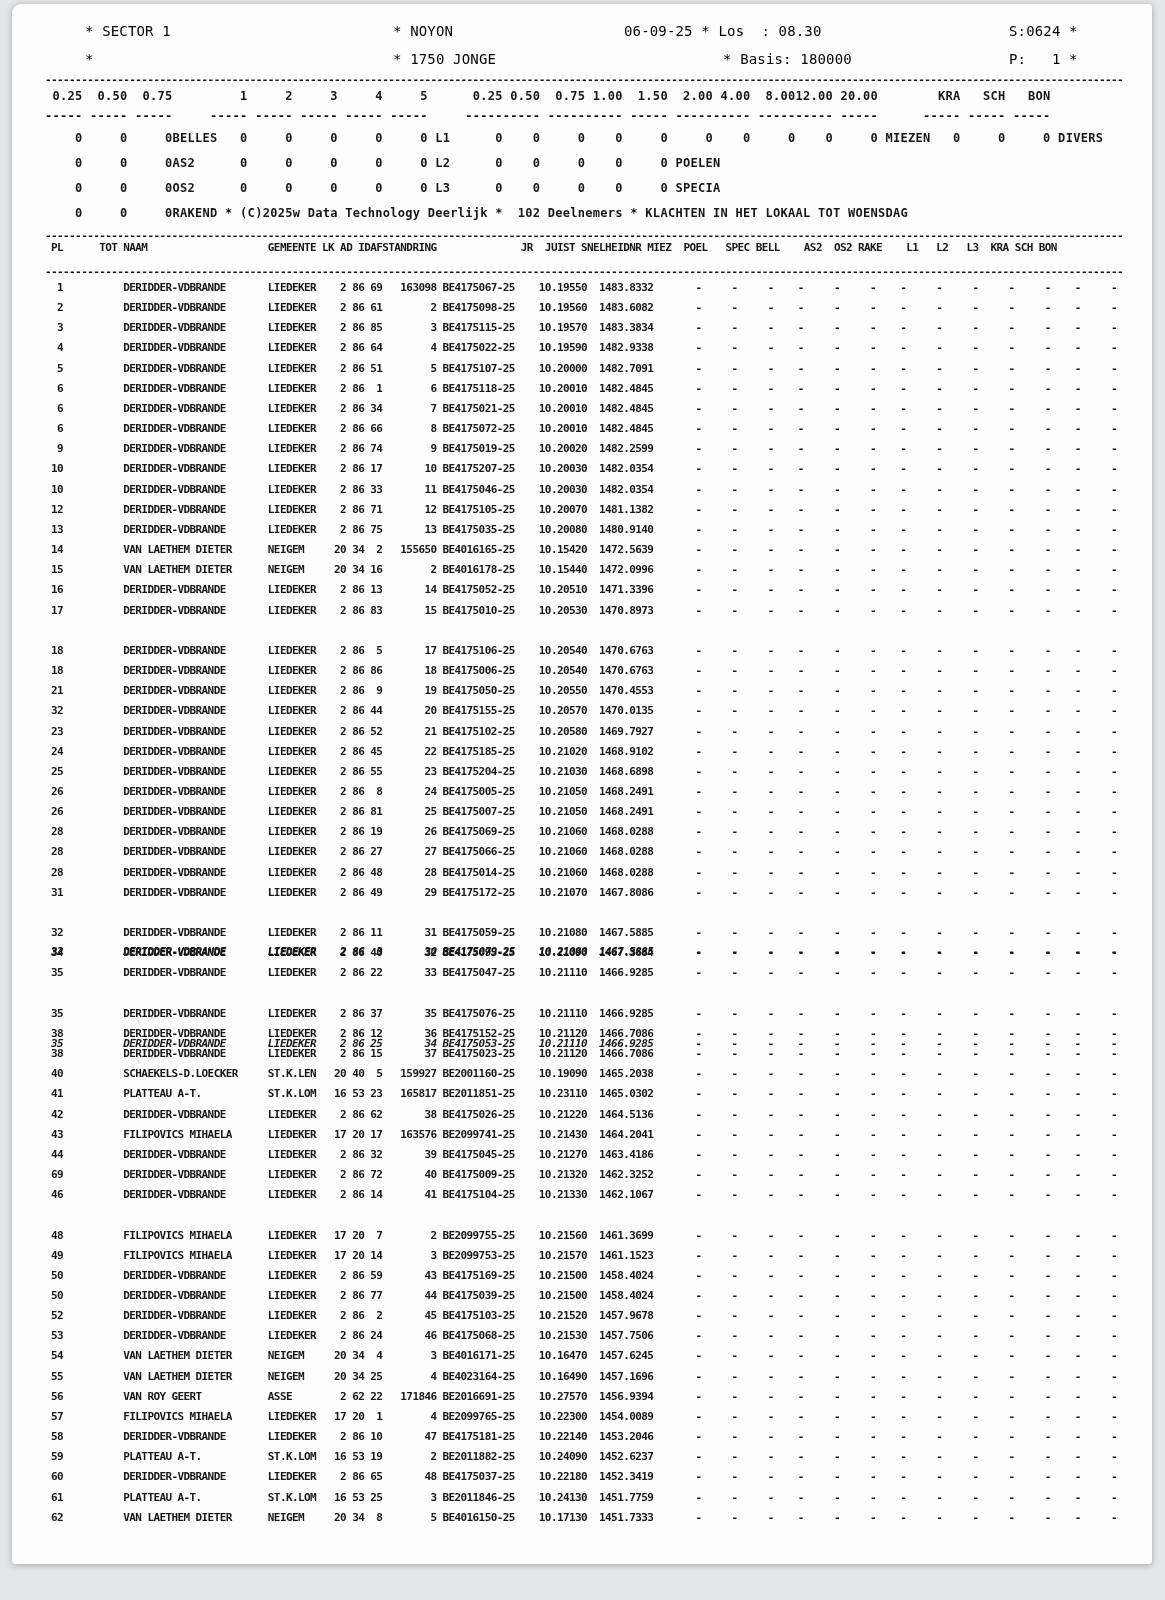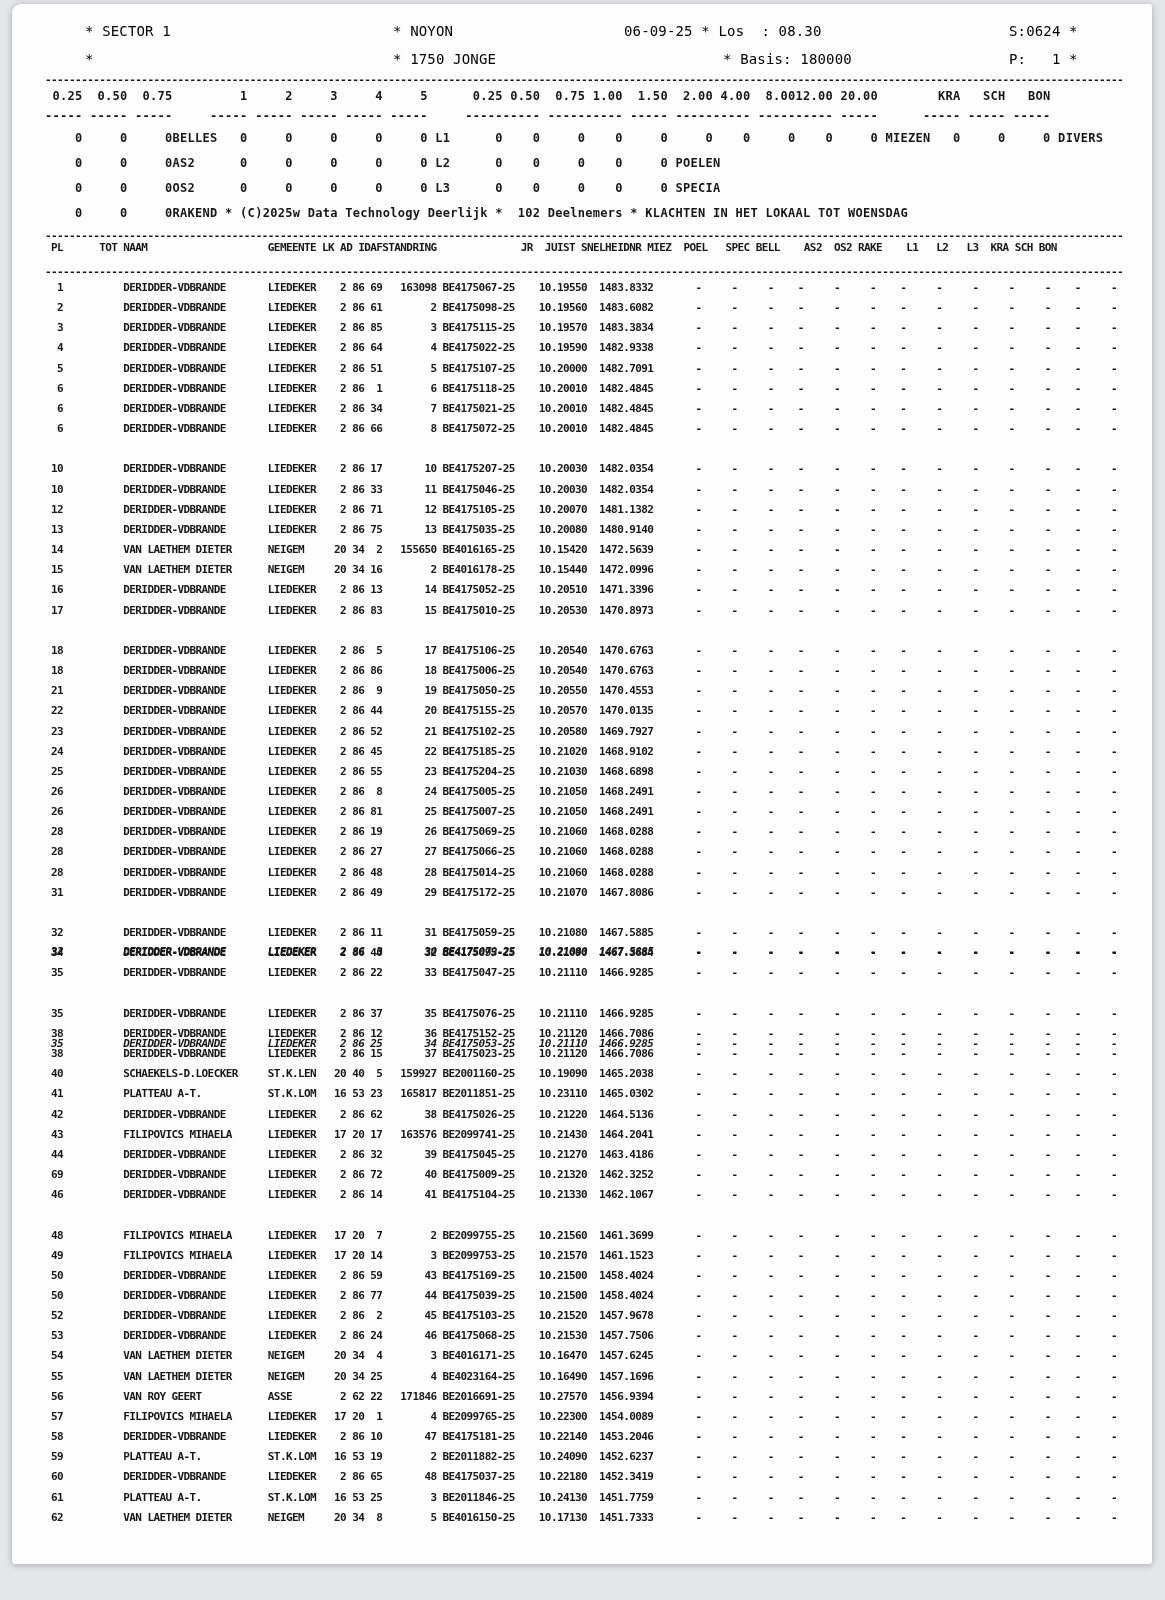--- a/index.html
+++ b/index.html
@@ -41,32 +41,33 @@
     <div class="ln t" style="top: 234px;"> PL      TOT NAAM                    GEMEENTE LK AD IDAFSTANDRING              JR  JUIST SNELHEIDNR MIEZ  POEL   SPEC BELL    AS2  OS2 RAKE    L1   L2   L3  KRA SCH BON</div>
     <div class="ln t" style="top: 258px;">-----------------------------------------------------------------------------------------------------------------------------------------------------------------------------------</div>
     <div class="ln t" style="top: 274px;">  1          DERIDDER-VDBRANDE       LIEDEKER    2 86 69   163098 BE4175067-25    10.19550  1483.8332       -     -     -    -     -     -    -     -     -     -     -    -     -</div>
     <div class="ln t" style="top: 294.16px;">  2          DERIDDER-VDBRANDE       LIEDEKER    2 86 61        2 BE4175098-25    10.19560  1483.6082       -     -     -    -     -     -    -     -     -     -     -    -     -</div>
     <div class="ln t" style="top: 314.32px;">  3          DERIDDER-VDBRANDE       LIEDEKER    2 86 85        3 BE4175115-25    10.19570  1483.3834       -     -     -    -     -     -    -     -     -     -     -    -     -</div>
     <div class="ln t" style="top: 334.48px;">  4          DERIDDER-VDBRANDE       LIEDEKER    2 86 64        4 BE4175022-25    10.19590  1482.9338       -     -     -    -     -     -    -     -     -     -     -    -     -</div>
     <div class="ln t" style="top: 354.64px;">  5          DERIDDER-VDBRANDE       LIEDEKER    2 86 51        5 BE4175107-25    10.20000  1482.7091       -     -     -    -     -     -    -     -     -     -     -    -     -</div>
     <div class="ln t" style="top: 374.8px;">  6          DERIDDER-VDBRANDE       LIEDEKER    2 86  1        6 BE4175118-25    10.20010  1482.4845       -     -     -    -     -     -    -     -     -     -     -    -     -</div>
     <div class="ln t" style="top: 394.96px;">  6          DERIDDER-VDBRANDE       LIEDEKER    2 86 34        7 BE4175021-25    10.20010  1482.4845       -     -     -    -     -     -    -     -     -     -     -    -     -</div>
     <div class="ln t" style="top: 415.12px;">  6          DERIDDER-VDBRANDE       LIEDEKER    2 86 66        8 BE4175072-25    10.20010  1482.4845       -     -     -    -     -     -    -     -     -     -     -    -     -</div>
+    <div class="ln t" style="top: 435.28px;">  9          DERIDDER-VDBRANDE       LIEDEKER    2 86 74        9 BE4175019-25    10.20020  1482.2599       -     -     -    -     -     -    -     -     -     -     -    -     -</div>
     <div class="ln t" style="top: 455.44px;"> 10          DERIDDER-VDBRANDE       LIEDEKER    2 86 17       10 BE4175207-25    10.20030  1482.0354       -     -     -    -     -     -    -     -     -     -     -    -     -</div>
     <div class="ln t" style="top: 475.6px;"> 10          DERIDDER-VDBRANDE       LIEDEKER    2 86 33       11 BE4175046-25    10.20030  1482.0354       -     -     -    -     -     -    -     -     -     -     -    -     -</div>
     <div class="ln t" style="top: 495.76px;"> 12          DERIDDER-VDBRANDE       LIEDEKER    2 86 71       12 BE4175105-25    10.20070  1481.1382       -     -     -    -     -     -    -     -     -     -     -    -     -</div>
     <div class="ln t" style="top: 515.92px;"> 13          DERIDDER-VDBRANDE       LIEDEKER    2 86 75       13 BE4175035-25    10.20080  1480.9140       -     -     -    -     -     -    -     -     -     -     -    -     -</div>
     <div class="ln t" style="top: 536.08px;"> 14          VAN LAETHEM DIETER      NEIGEM     20 34  2   155650 BE4016165-25    10.15420  1472.5639       -     -     -    -     -     -    -     -     -     -     -    -     -</div>
     <div class="ln t" style="top: 556.24px;"> 15          VAN LAETHEM DIETER      NEIGEM     20 34 16        2 BE4016178-25    10.15440  1472.0996       -     -     -    -     -     -    -     -     -     -     -    -     -</div>
     <div class="ln t" style="top: 576.4px;"> 16          DERIDDER-VDBRANDE       LIEDEKER    2 86 13       14 BE4175052-25    10.20510  1471.3396       -     -     -    -     -     -    -     -     -     -     -    -     -</div>
     <div class="ln t" style="top: 596.56px;"> 17          DERIDDER-VDBRANDE       LIEDEKER    2 86 83       15 BE4175010-25    10.20530  1470.8973       -     -     -    -     -     -    -     -     -     -     -    -     -</div>
     <div class="ln t" style="top: 636.88px;"> 18          DERIDDER-VDBRANDE       LIEDEKER    2 86  5       17 BE4175106-25    10.20540  1470.6763       -     -     -    -     -     -    -     -     -     -     -    -     -</div>
     <div class="ln t" style="top: 657.04px;"> 18          DERIDDER-VDBRANDE       LIEDEKER    2 86 86       18 BE4175006-25    10.20540  1470.6763       -     -     -    -     -     -    -     -     -     -     -    -     -</div>
     <div class="ln t" style="top: 677.2px;"> 21          DERIDDER-VDBRANDE       LIEDEKER    2 86  9       19 BE4175050-25    10.20550  1470.4553       -     -     -    -     -     -    -     -     -     -     -    -     -</div>
-    <div class="ln t" style="top: 697.36px;"> 22          DERIDDER-VDBRANDE       LIEDEKER    2 86 44       20 BE4175155-25    10.20570  1470.0135       -     -     -    -     -     -    -     -     -     -     -    -     -</div>
+    <div class="ln t" style="top: 697.36px;"> 32          DERIDDER-VDBRANDE       LIEDEKER    2 86 44       20 BE4175155-25    10.20570  1470.0135       -     -     -    -     -     -    -     -     -     -     -    -     -</div>
     <div class="ln t" style="top: 717.52px;"> 23          DERIDDER-VDBRANDE       LIEDEKER    2 86 52       21 BE4175102-25    10.20580  1469.7927       -     -     -    -     -     -    -     -     -     -     -    -     -</div>
     <div class="ln t" style="top: 737.68px;"> 24          DERIDDER-VDBRANDE       LIEDEKER    2 86 45       22 BE4175185-25    10.21020  1468.9102       -     -     -    -     -     -    -     -     -     -     -    -     -</div>
     <div class="ln t" style="top: 757.84px;"> 25          DERIDDER-VDBRANDE       LIEDEKER    2 86 55       23 BE4175204-25    10.21030  1468.6898       -     -     -    -     -     -    -     -     -     -     -    -     -</div>
     <div class="ln t" style="top: 778px;"> 26          DERIDDER-VDBRANDE       LIEDEKER    2 86  8       24 BE4175005-25    10.21050  1468.2491       -     -     -    -     -     -    -     -     -     -     -    -     -</div>
     <div class="ln t" style="top: 798.16px;"> 26          DERIDDER-VDBRANDE       LIEDEKER    2 86 81       25 BE4175007-25    10.21050  1468.2491       -     -     -    -     -     -    -     -     -     -     -    -     -</div>
     <div class="ln t" style="top: 818.32px;"> 28          DERIDDER-VDBRANDE       LIEDEKER    2 86 19       26 BE4175069-25    10.21060  1468.0288       -     -     -    -     -     -    -     -     -     -     -    -     -</div>
     <div class="ln t" style="top: 838.48px;"> 28          DERIDDER-VDBRANDE       LIEDEKER    2 86 27       27 BE4175066-25    10.21060  1468.0288       -     -     -    -     -     -    -     -     -     -     -    -     -</div>
     <div class="ln t" style="top: 858.64px;"> 28          DERIDDER-VDBRANDE       LIEDEKER    2 86 48       28 BE4175014-25    10.21060  1468.0288       -     -     -    -     -     -    -     -     -     -     -    -     -</div>
     <div class="ln t" style="top: 878.8px;"> 31          DERIDDER-VDBRANDE       LIEDEKER    2 86 49       29 BE4175172-25    10.21070  1467.8086       -     -     -    -     -     -    -     -     -     -     -    -     -</div>
     <div class="ln t" style="top: 938px; font-style: italic;"> 32          DERIDDER-VDBRANDE       LIEDEKER    2 86  3       30 BE4175079-25    10.21080  1467.5885       -     -     -    -     -     -    -     -     -     -     -    -     -</div>

